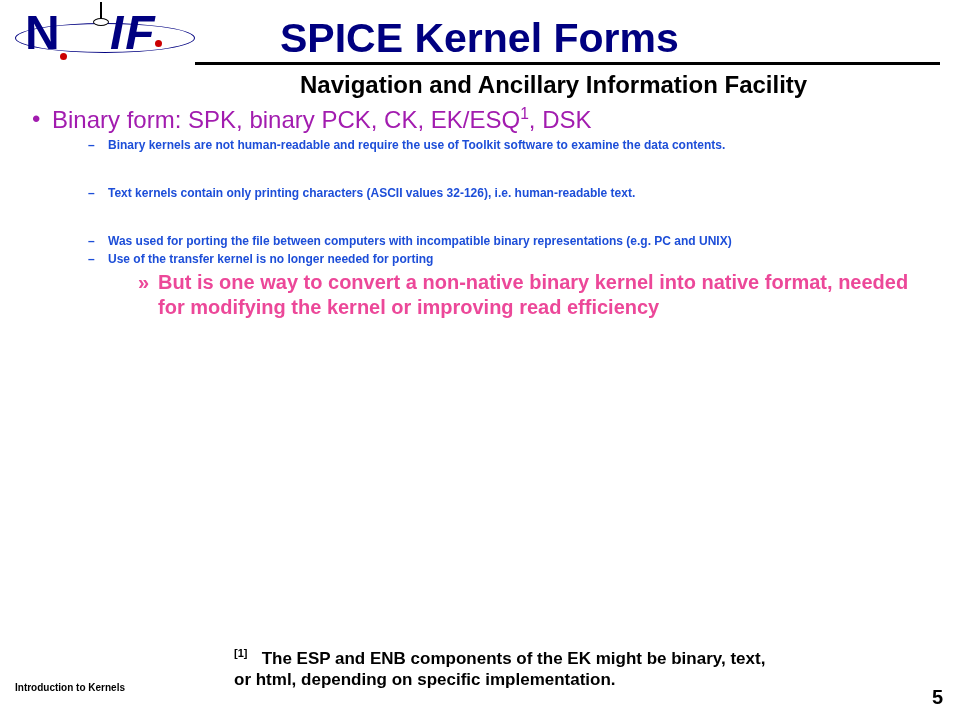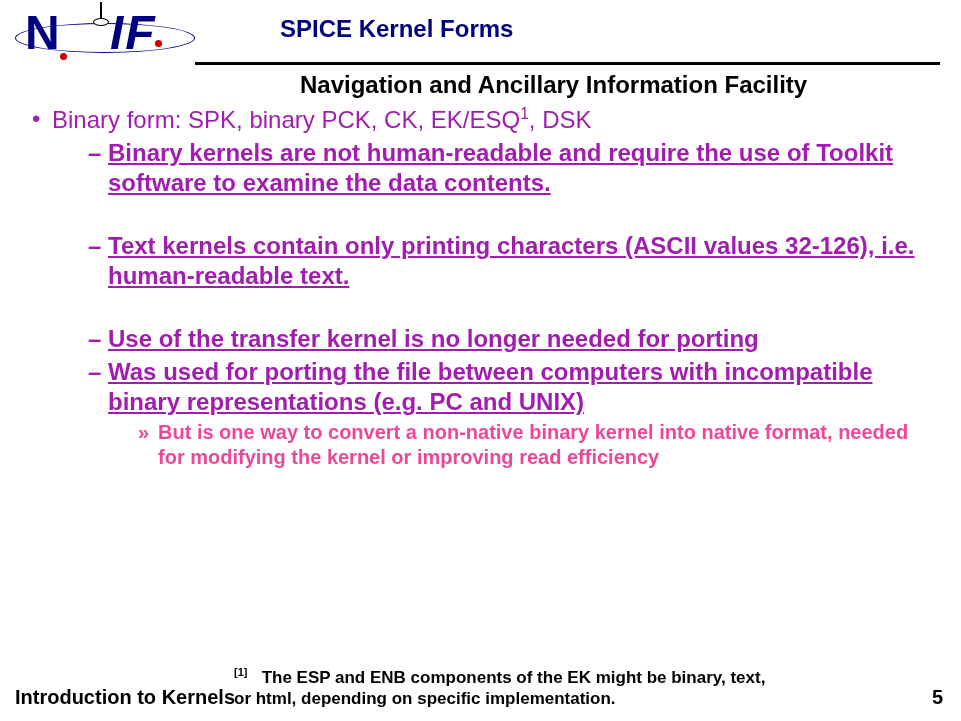--- a/index.html
+++ b/index.html
@@ -81,21 +81,21 @@
       width: 16px;
       height: 8px;
       border: 1px solid #000;
       border-radius: 50%;
       background: #fff;
     }
     .title {
       position: absolute;
       left: 280px;
       top: 15px;
-      font-size: 24px;
+      font-size: 41px;
       font-weight: bold;
       color: #000080;
     }
     .hr-line {
       position: absolute;
       left: 195px;
       top: 62px;
       width: 745px;
       height: 3px;
       background: #000;
@@ -122,28 +122,27 @@
       position: relative;
     }
     .bullet-l1::before {
       content: "•";
       position: absolute;
       left: 2px;
       top: 0;
       font-size: 24px;
     }
     .bullet-l2 {
-      font-size: 24px;
-      font-weight: bold;
-      color: #a21caf;
+      font-size: 12px;
+      font-weight: bold;
+      color: #1d4ed8;
       margin-bottom: 3px;
       padding-left: 78px;
       position: relative;
       line-height: 1.25;
-      text-decoration: underline;
     }
     .bullet-l2::before {
       content: "–";
       position: absolute;
       left: 58px;
       top: 0;
     }
     .bullet-l3 {
       font-size: 20px;
       font-weight: bold;
@@ -167,32 +166,31 @@
       vertical-align: super;
     }
     .footnote {
       position: absolute;
       left: 234px;
       top: 647px;
       width: 550px;
       font-size: 17px;
       font-weight: bold;
       line-height: 1.25;
-      margin-top: 19px;
     }
     .footnote-ref {
       font-size: 11px;
       vertical-align: super;
       font-weight: bold;
     }
     .footer-left {
       position: absolute;
       left: 15px;
-      bottom: 12px;
-      font-size: 20px;
+      bottom: 28px;
+      font-size: 10px;
       font-weight: bold;
     }
     .footer-right {
       position: absolute;
       right: 18px;
       bottom: 12px;
       font-size: 20px;
       font-weight: bold;
     }
   </style>
@@ -219,22 +217,22 @@
     <span>Binary form: SPK, binary PCK, CK, EK/ESQ</span><span class="sup">1</span><span>, DSK</span>
   </div>
   <div class="bullet-l2">Binary kernels are not human-readable and require the use of Toolkit software to examine the data contents.</div>
 
   <div class="spacer"></div>
 
   <div class="bullet-l2">Text kernels contain only printing characters (ASCII values 32-126), i.e. human-readable text.</div>
 
   <div class="spacer"></div>
 
+  <div class="bullet-l2">Was used for porting the file between computers with incompatible binary representations (e.g. PC and UNIX)</div>
   <div class="bullet-l2">Use of the transfer kernel is no longer needed for porting</div>
-  <div class="bullet-l2">Was used for porting the file between computers with incompatible binary representations (e.g. PC and UNIX)</div>
   <div class="bullet-l3">But is one way to convert a non-native binary kernel into native format, needed for modifying the kernel or improving read efficiency</div>
 </div>
 
 <div class="footnote">
   <span class="footnote-ref">[1]</span>
   &nbsp;&nbsp;<span>The ESP and ENB components of the EK might be binary, text, or html, depending on specific implementation.</span>
 </div>
 
 <div class="footer-left">Introduction to Kernels</div>
 <div class="footer-right">5</div>

